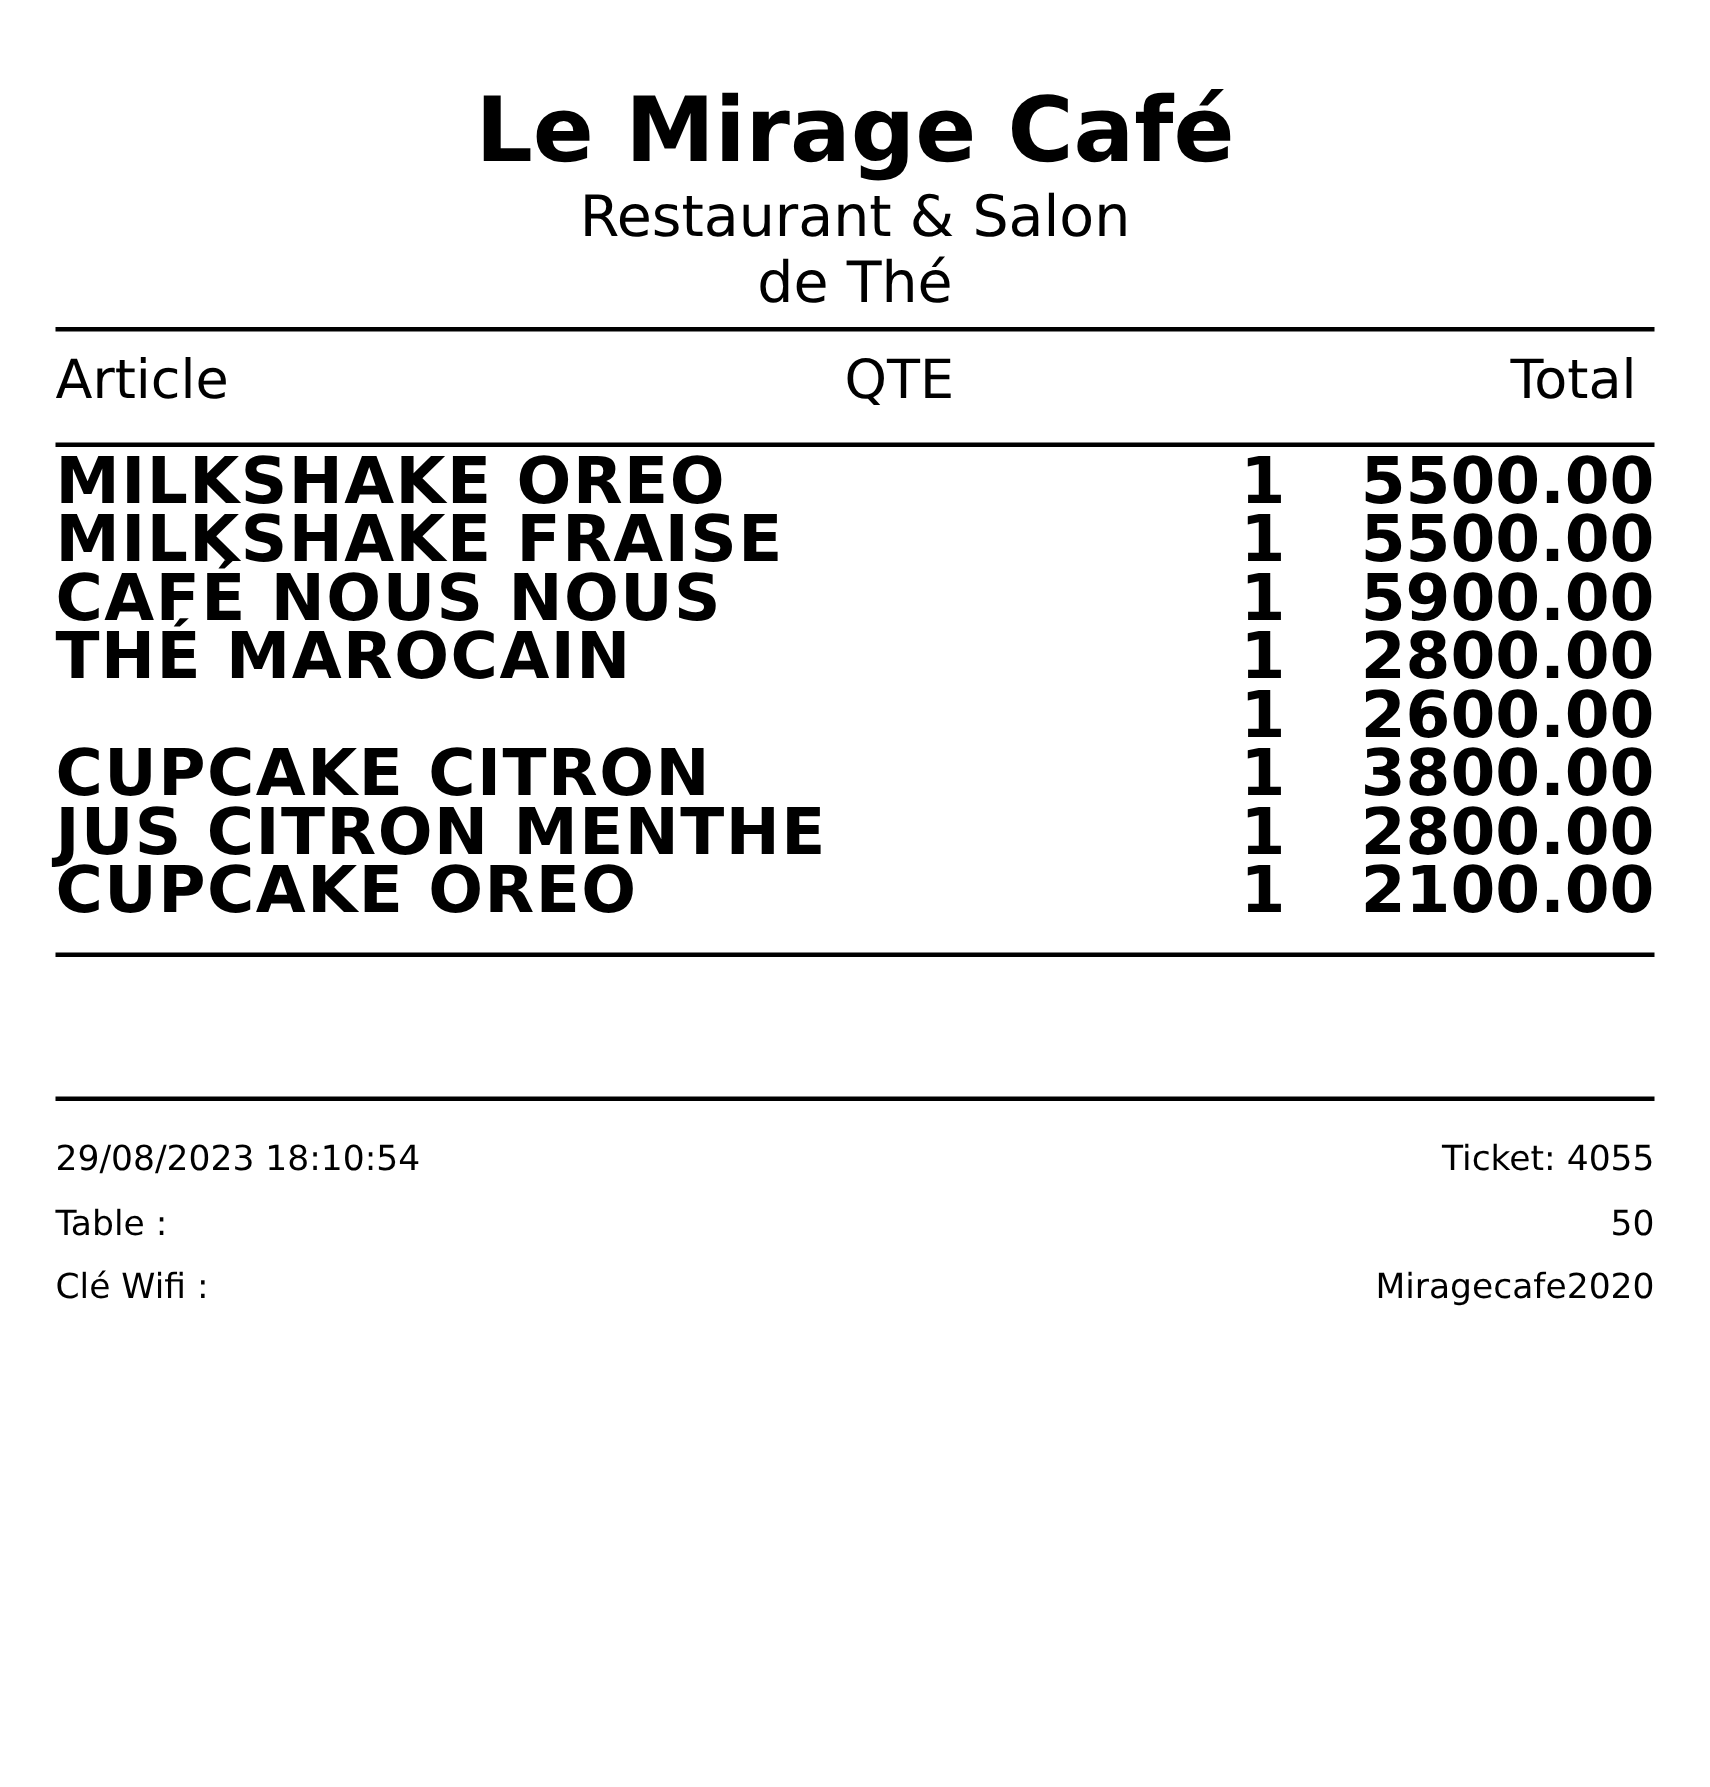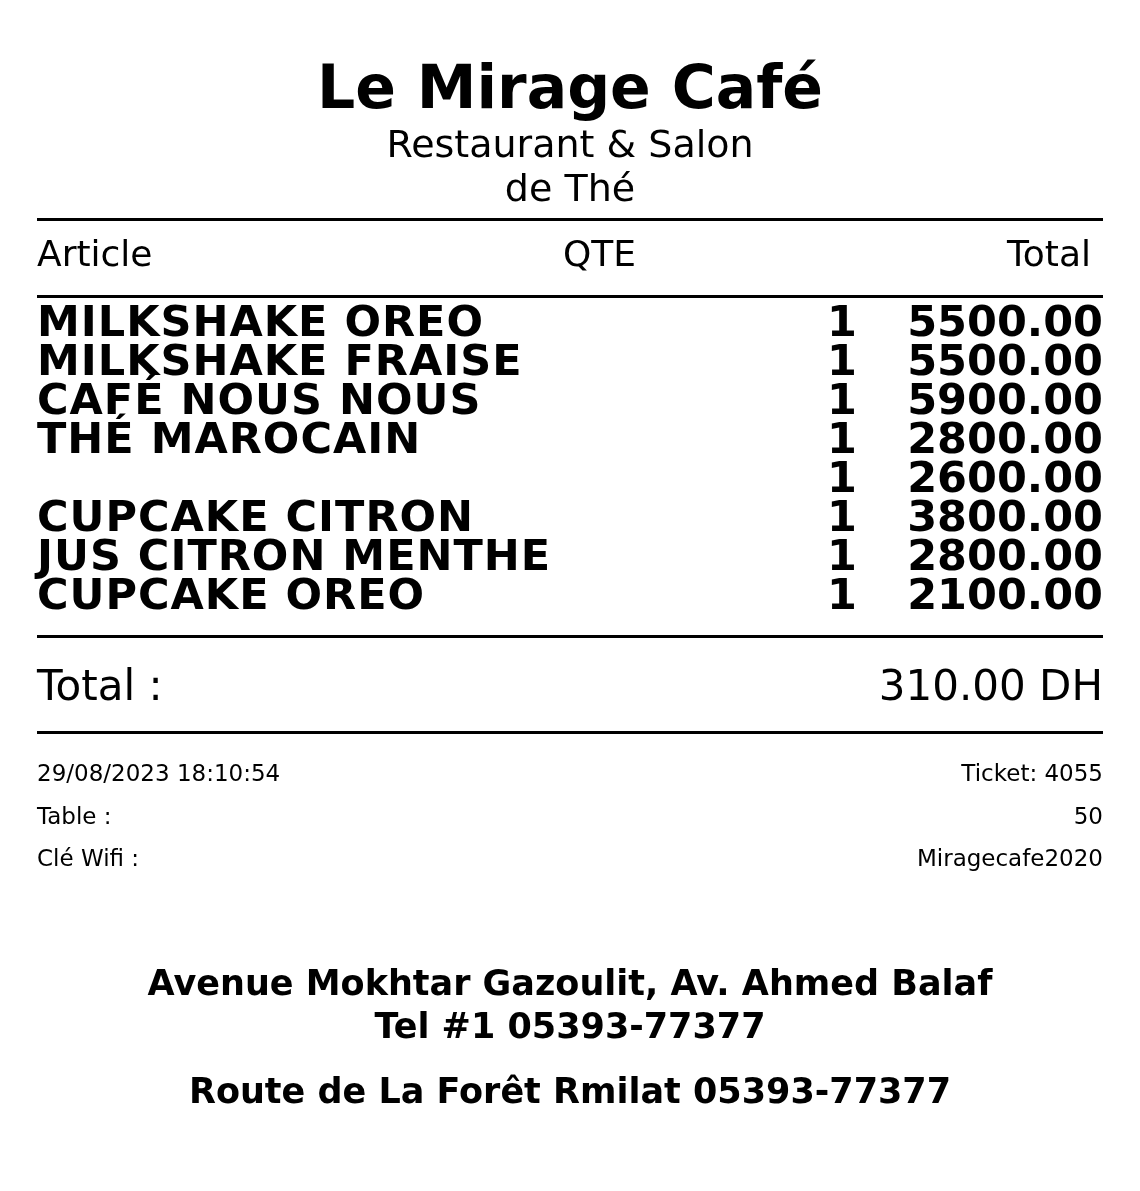--- a/index.html
+++ b/index.html
@@ -172,42 +172,32 @@
     </div>
     <div class="item">
       <span class="name">CUPCAKE OREO</span>
       <span class="qty">1</span>
       <span class="amt">2100.00</span>
     </div>
   </div>
 
   <div class="rule" style="top:635px;"></div>
 
-  <div class="total-row">
-    <span class="t-label">Total :</span>
-    <span class="t-value">310.00 DH</span>
-  </div>
 
   <div class="rule" style="top:731px;"></div>
 
   <div class="meta">
     <div class="meta-row">
       <span class="m-left">29/08/2023 18:10:54</span>
       <span class="m-right">Ticket: 4055</span>
     </div>
     <div class="meta-row tight">
       <span class="m-left">Table :</span>
       <span class="m-right">50</span>
     </div>
     <div class="meta-row tight">
       <span class="m-left">Clé Wifi :</span>
       <span class="m-right">Miragecafe2020</span>
     </div>
   </div>
 
-  <div class="footer">
-    <div class="f-line">Avenue Mokhtar Gazoulit, Av. Ahmed Balaf</div>
-    <div class="f-line">Tel #1 05393-77377</div>
-    <div class="f-gap"></div>
-    <div class="f-line">Route de La Forêt Rmilat 05393-77377</div>
-  </div>
 
 </div>
 
 </body></html>

